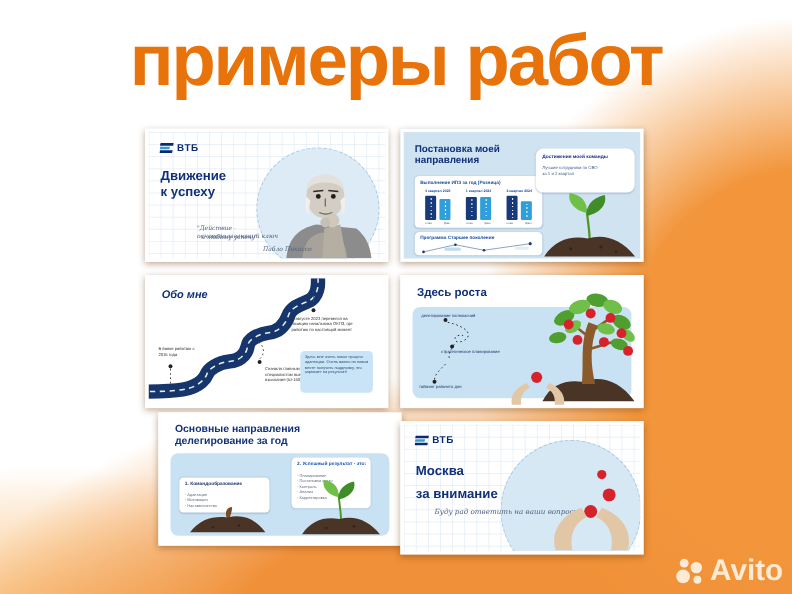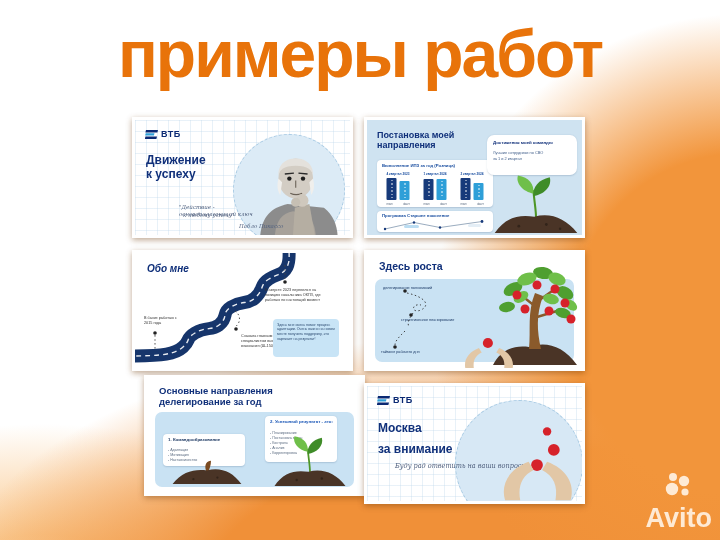--- a/index.html
+++ b/index.html
@@ -43,21 +43,21 @@
   .bars{position:absolute;top:6px;left:50%;transform:translateX(-50%);
     display:flex;align-items:flex-end;gap:3px;height:22px;}
   .bar{width:10px;position:relative;border-radius:1px;}
   .bar.navy{background:#173A7A;} .bar.cyan{background:#2E9FD8;}
   .bar::after{content:"";position:absolute;left:50%;top:2px;bottom:2px;width:1px;margin-left:-.5px;
     background:repeating-linear-gradient(to bottom, rgba(255,255,255,.95) 0 1.5px, transparent 1.5px 3.5px);}
   .blabels{position:absolute;top:30px;left:0;width:200%;transform:scale(.5);transform-origin:0 0;
     font-size:5.6px;color:#5b6b80;display:flex;}
   .blabels span{width:50%;text-align:center;}
   .avito{position:absolute;right:8px;bottom:6px;display:flex;align-items:center;gap:4px;
-    color:rgba(255,246,235,.88);font-size:27px;font-weight:700;flex-direction:column;}
+    color:rgba(255,246,235,.88);font-size:27px;font-weight:700;}
 </style>
 </head>
 <body>
 
 <div class="canvas">
 
   <div class="page-title">примеры работ</div>
 
   <div class="slide grid-bg" style="left:132px;top:117px;">
     <div class="circle" style="left:98px;top:14px;width:110px;height:110px;"></div>

